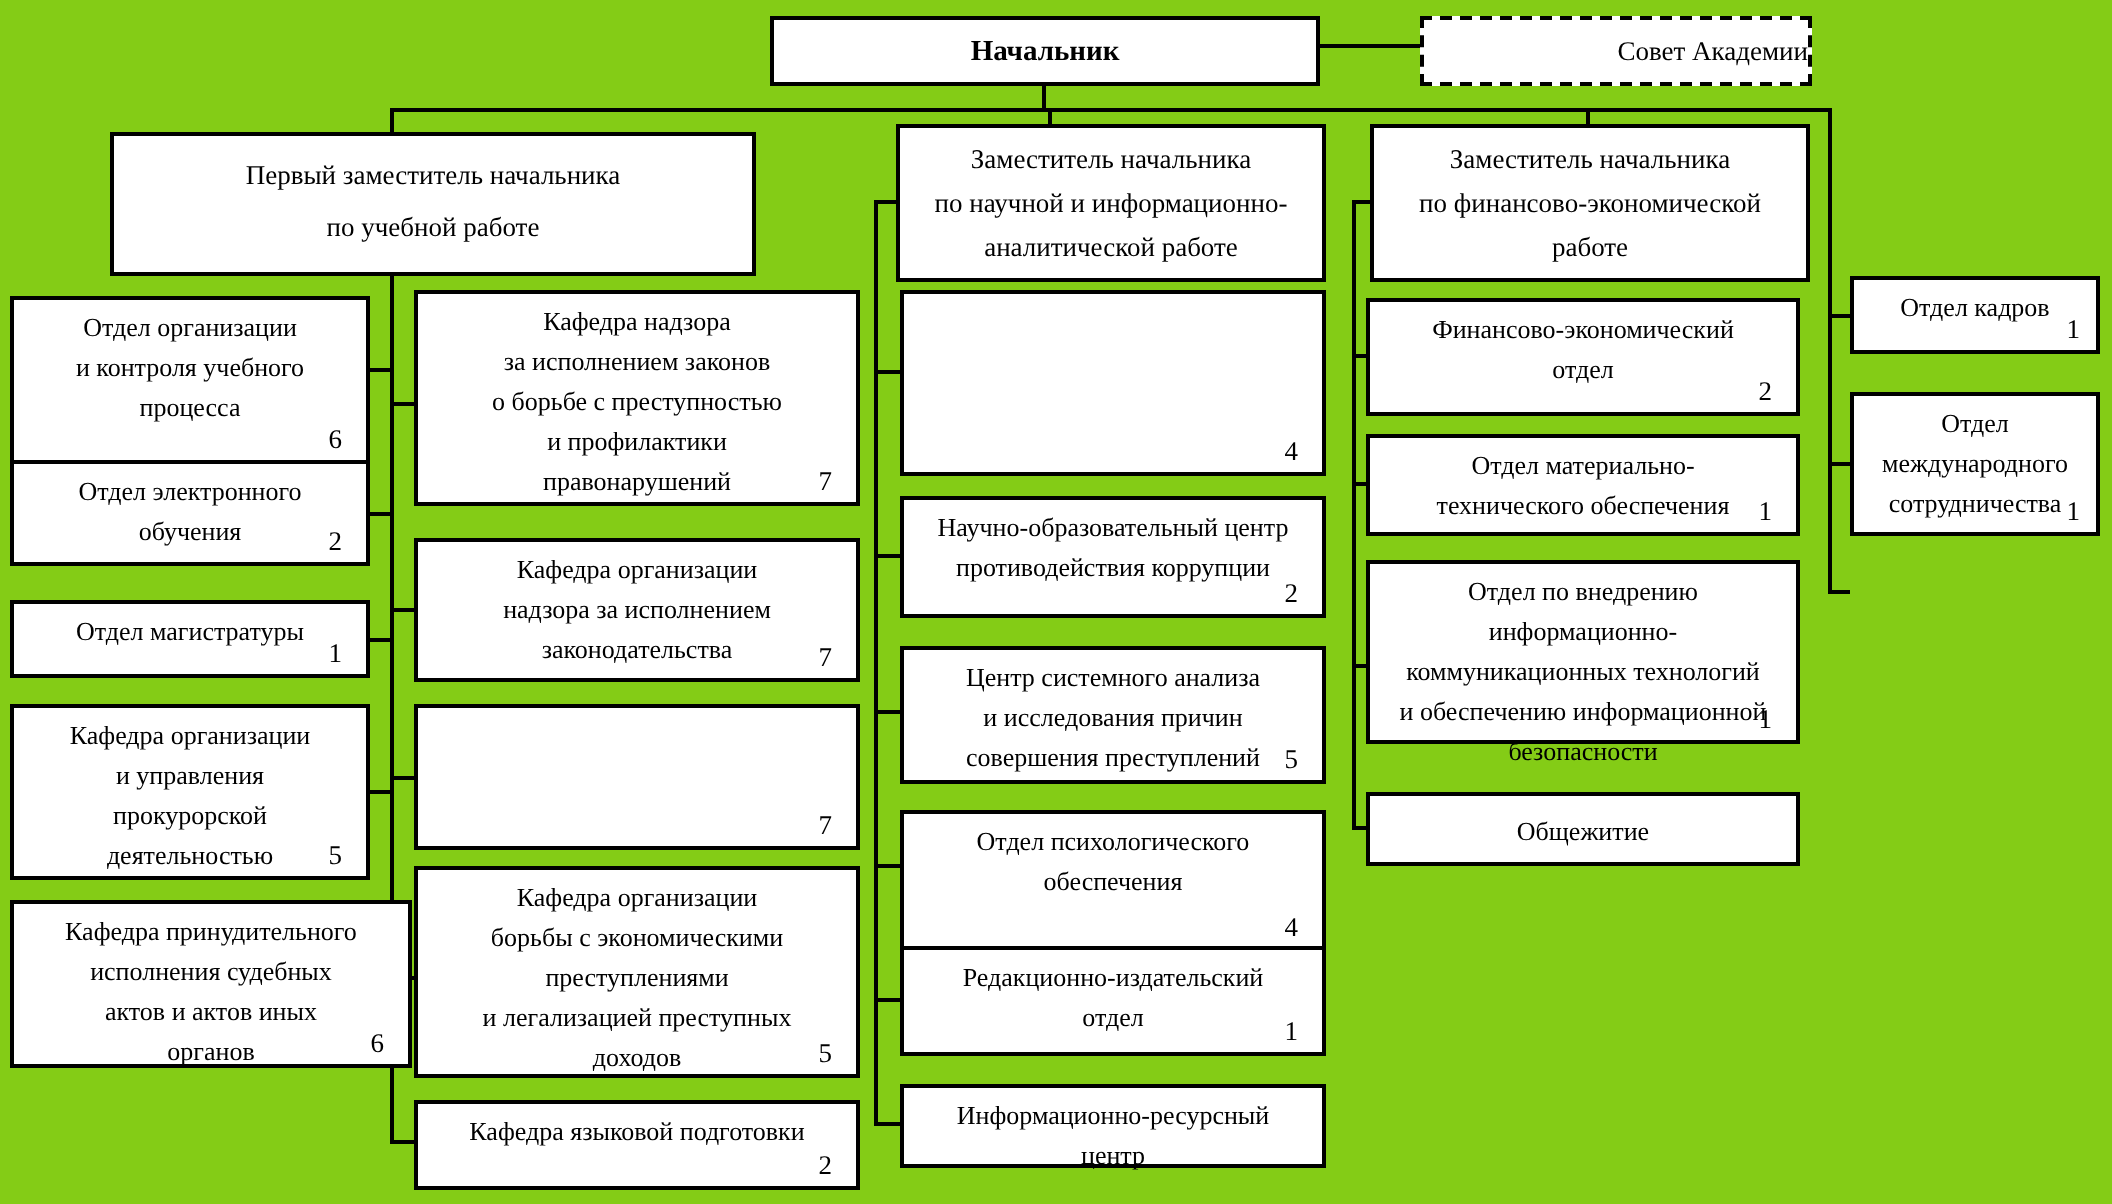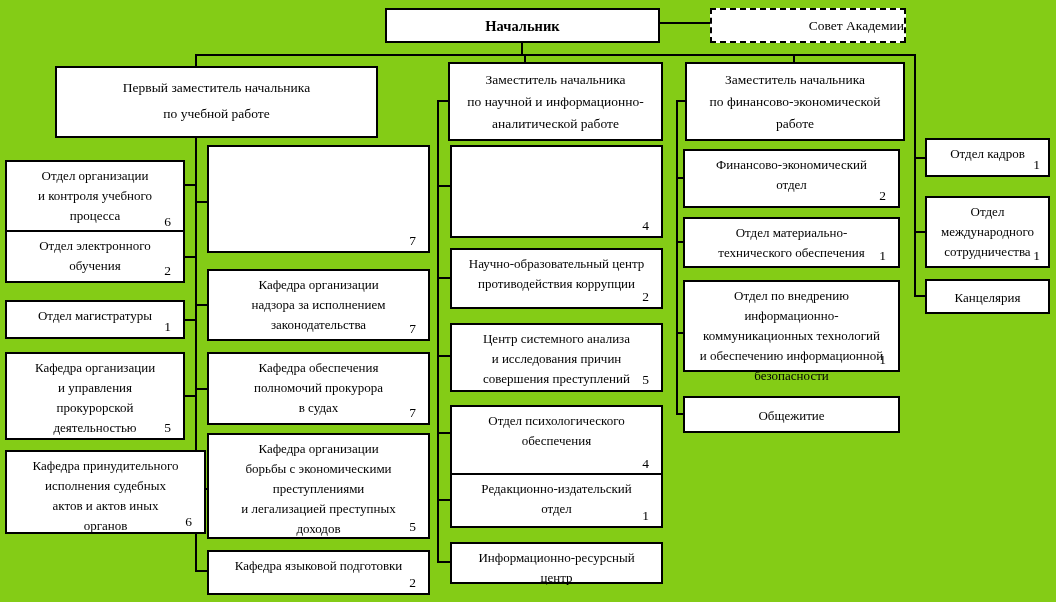--- a/index.html
+++ b/index.html
@@ -83,21 +83,21 @@
     <div class="lbl">Заместитель начальника
 по научной и информационно-
 аналитической работе</div>
   </div>
   <div class="box dep" style="left:685px;top:62px;width:220px;height:79px;">
     <div class="lbl">Заместитель начальника
 по финансово-экономической
 работе</div>
   </div>
 
-  <div class="box" style="left:5px;top:160px;width:180px;height:74px;">
+  <div class="box" style="left:5px;top:148px;width:180px;height:84px;">
     <div class="lbl">Отдел организации
 и контроля учебного
 процесса</div>
     <div class="cnt">6</div>
   </div>
   <div class="box" style="left:5px;top:230px;width:180px;height:53px;">
     <div class="lbl">Отдел электронного
 обучения</div>
     <div class="cnt">2</div>
   </div>
@@ -114,32 +114,34 @@
   </div>
   <div class="box" style="left:5px;top:450px;width:201px;height:84px;">
     <div class="lbl">Кафедра принудительного
 исполнения судебных
 актов и актов иных
 органов</div>
     <div class="cnt">6</div>
   </div>
 
   <div class="box" style="left:207px;top:145px;width:223px;height:108px;">
+    <div class="lbl">Кафедра надзора
+за исполнением законов
+о борьбе с преступностью
+и профилактики
+правонарушений</div>
     <div class="cnt">7</div>
   </div>
   <div class="box" style="left:207px;top:269px;width:223px;height:72px;">
     <div class="lbl">Кафедра организации
 надзора за исполнением
 законодательства</div>
     <div class="cnt">7</div>
   </div>
   <div class="box" style="left:207px;top:352px;width:223px;height:73px;">
-    <div class="lbl">Кафедра обеспечения
-полномочий прокурора
-в судах</div>
     <div class="cnt">7</div>
   </div>
   <div class="box" style="left:207px;top:433px;width:223px;height:106px;">
     <div class="lbl">Кафедра организации
 борьбы с экономическими
 преступлениями
 и легализацией преступных
 доходов</div>
     <div class="cnt">5</div>
   </div>
@@ -204,18 +206,14 @@
   <div class="box" style="left:925px;top:138px;width:125px;height:39px;">
     <div class="lbl">Отдел кадров</div>
     <div class="cnt" style="right:8px;">1</div>
   </div>
   <div class="box" style="left:925px;top:196px;width:125px;height:72px;">
     <div class="lbl">Отдел
 международного
 сотрудничества</div>
     <div class="cnt" style="right:8px;">1</div>
   </div>
-  <div class="box" style="left:925px;top:279px;width:125px;height:35px;padding-top:7px;">
-    <div class="lbl">Канцелярия</div>
-    <div class="cnt" style="right:8px;"></div>
-  </div>
 
 </div>
 
 </body></html>

